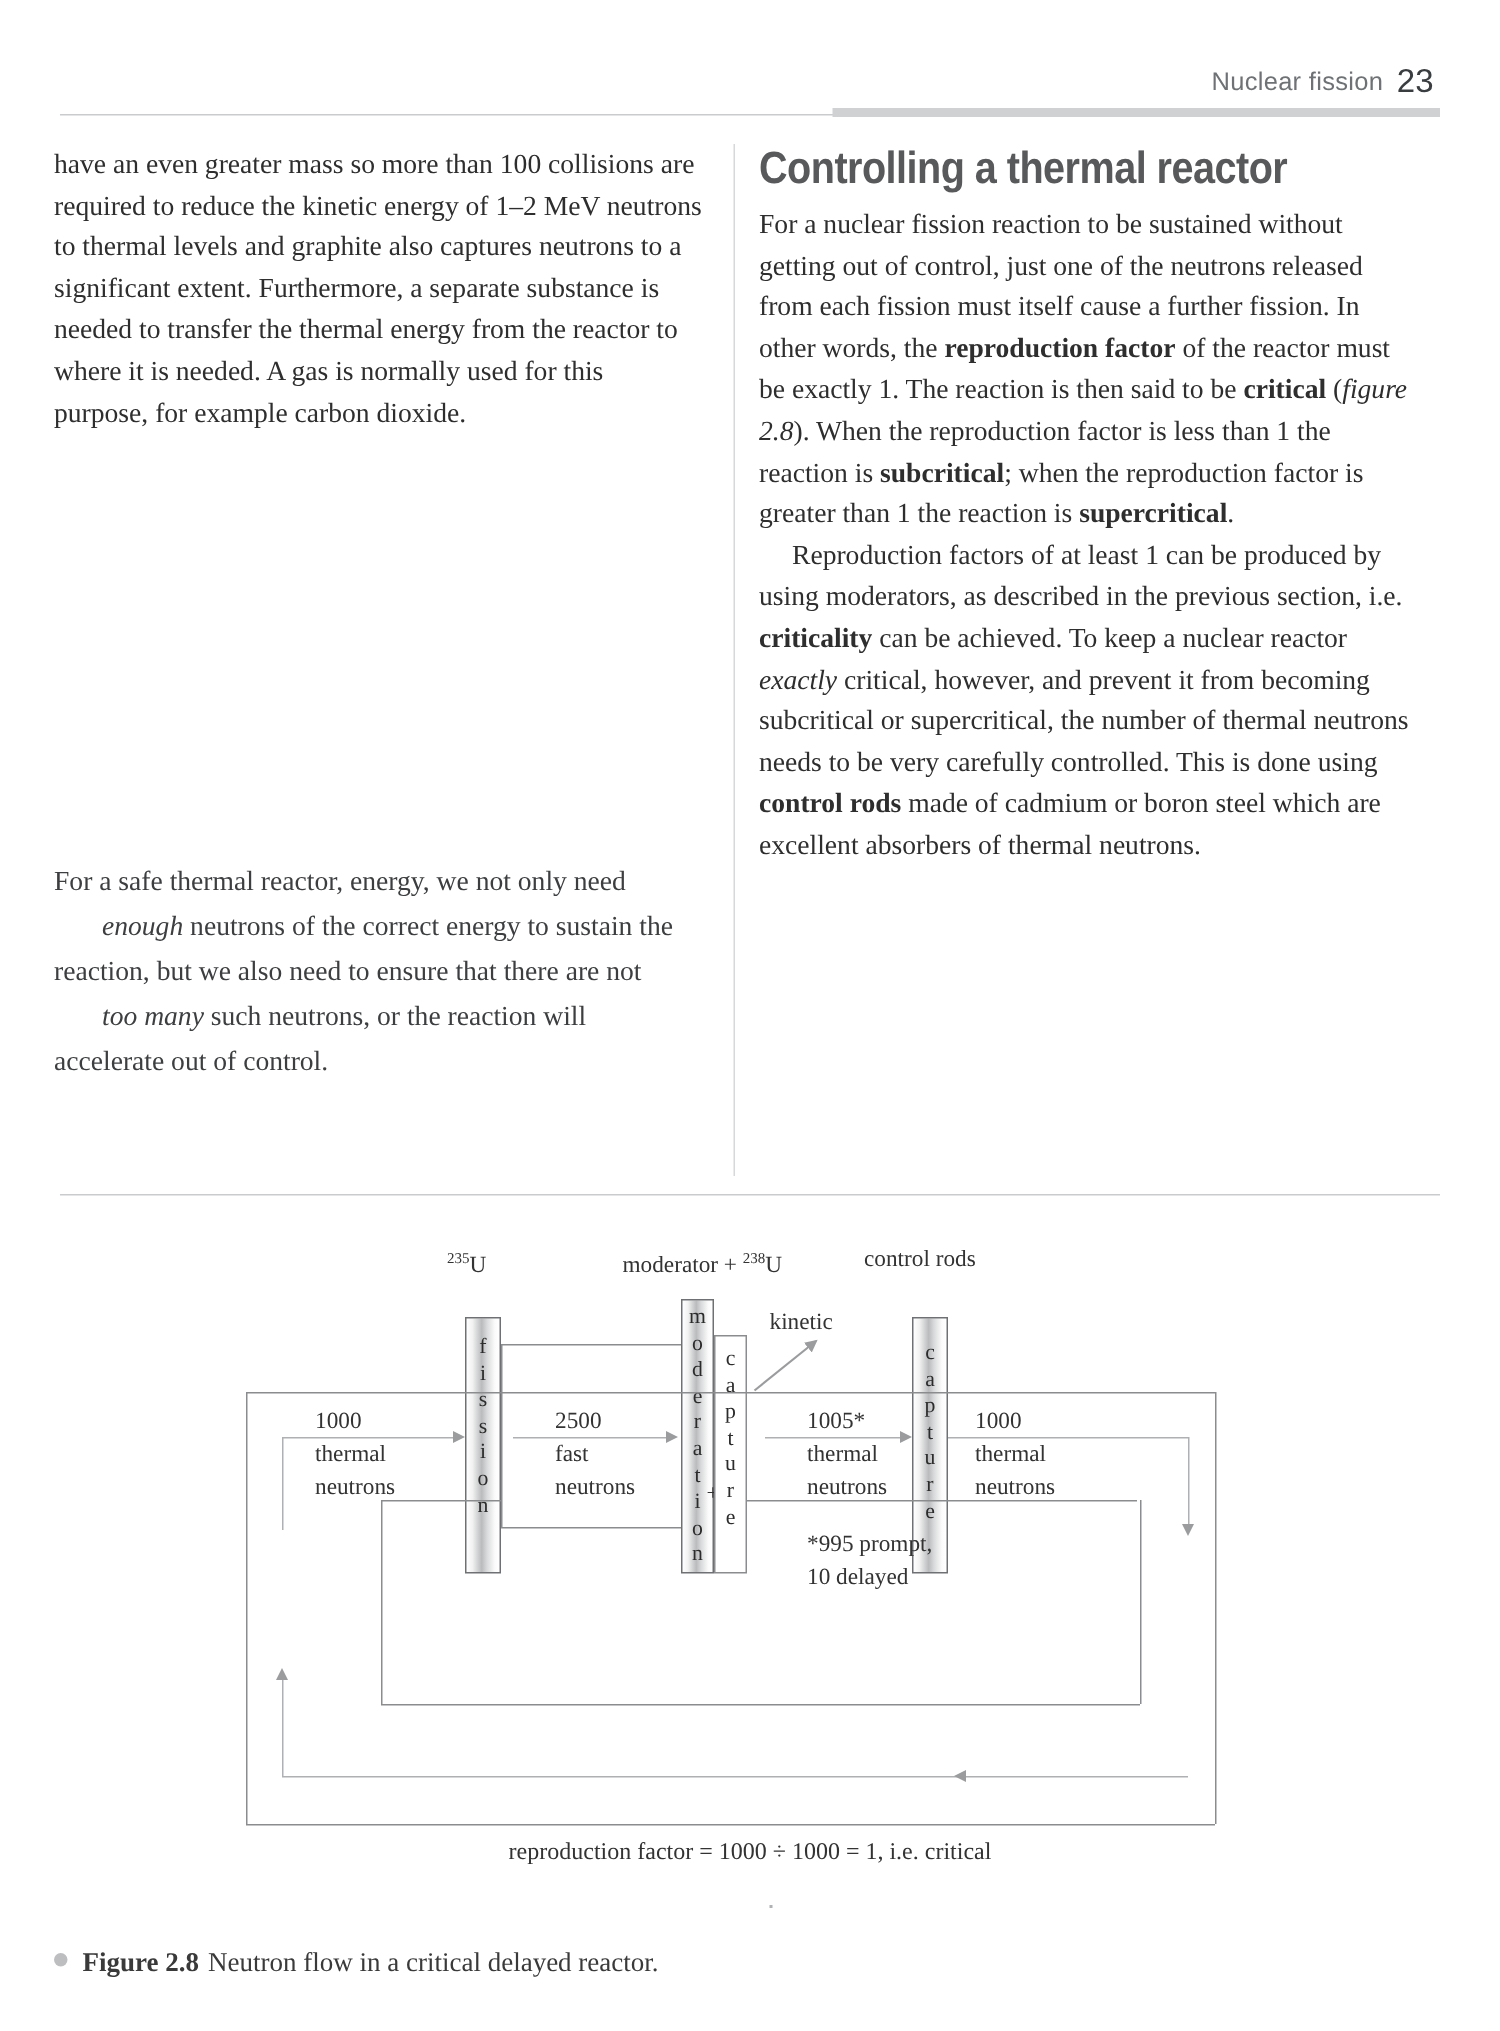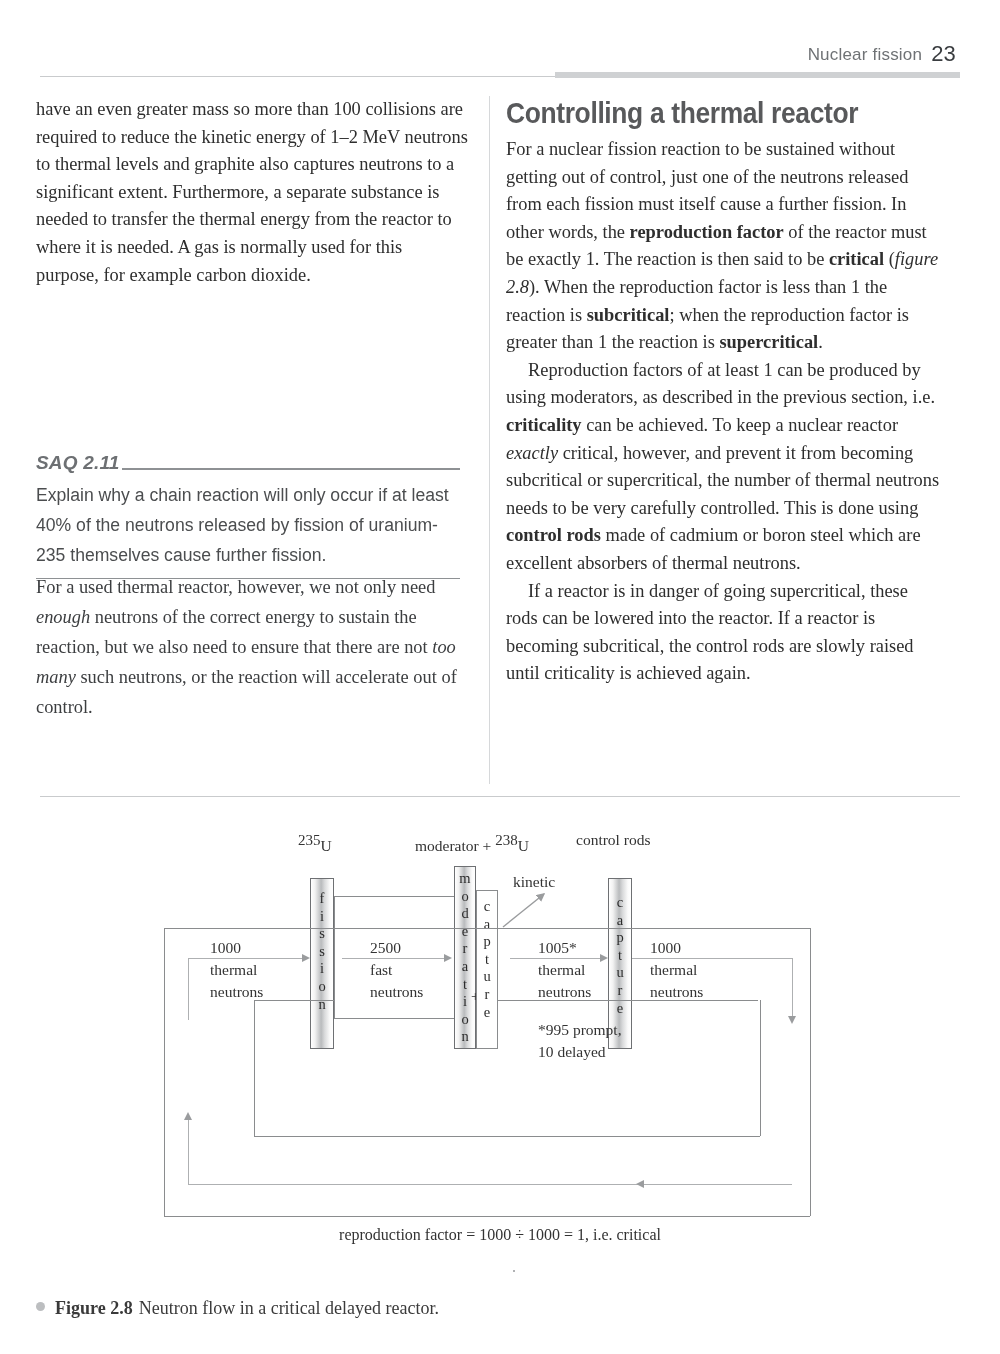--- a/index.html
+++ b/index.html
@@ -85,42 +85,42 @@
   .saq-bottom-rule{
     width:424px;height:1px;background:#8e9194;margin-top:8px;
   }
 
   
   .after-saq{
     position:absolute;left:36px;top:572px;width:432px;
     font-size:18.4px;line-height:30px;color:#3c3e40;
     font-family:"Liberation Serif", serif;
   }
-  .after-saq i{font-style:italic;}
+  .after-saq i{font-style:italic;margin-left:32px;}
 
   
   .col-divider{
     position:absolute;left:489px;top:96px;width:1px;height:688px;
     background:#d6d8da;
   }
 
   
   .fig-toprule{
     position:absolute;left:40px;top:796px;width:920px;height:1px;background:#c9cbcd;
   }
 
   .figure{
     position:absolute;left:40px;top:806px;width:920px;height:460px;
     font-family:"Liberation Serif", serif;
     color:#3a3a3a;
   }
   .figure .lbl{
     position:absolute;font-size:15.5px;line-height:20px;white-space:nowrap;color:#333;
   }
-  .figure .lbl sup{font-size:15px;vertical-align:super;}
+  .figure .lbl sup{font-size:10px;vertical-align:super;}
 
   
   .bar{
     position:absolute;
     border:1px solid #6e7073;
     background:linear-gradient(to right,#ffffff 0%,#f2f2f2 18%,#b9bbbd 46%,#d9dadb 62%,#fbfbfb 86%,#ffffff 100%);
     box-sizing:border-box;
   }
   .vtext{
     position:absolute;
@@ -196,40 +196,31 @@
       <span>Nuclear fission</span><span class="runhead-num">23</span>
     </div>
   </div>
   <div class="rule-thin"></div>
   <div class="rule-thick"></div>
 
   <div class="col col-left">
     <p>have an even greater mass so more than 100 collisions are required to reduce the kinetic energy of 1–2 MeV neutrons to thermal levels and graphite also captures neutrons to a significant extent. Furthermore, a separate substance is needed to transfer the thermal energy from the reactor to where it is needed. A gas is normally used for this purpose, for example carbon dioxide.</p>
   </div>
 
-  <div class="saq">
-    <div class="saq-head-row">
-      <span class="saq-title">SAQ 2.11</span>
-      <span class="saq-title-rule"></span>
-    </div>
-    <div class="saq-body">Explain why a chain reaction will only occur if at least 40% of the neutrons released by fission of uranium-235 themselves cause further fission.</div>
-    <div class="saq-bottom-rule"></div>
-  </div>
 
   <div class="after-saq">
-    <span>For a used thermal reactor, however, we not only need </span><i>enough</i><span> neutrons of the correct energy to sustain the reaction, but we also need to ensure that there are not </span><i>too many</i><span> such neutrons, or the reaction will accelerate out of control.</span>
+    <span>For a safe thermal reactor, energy, we not only need </span><i>enough</i><span> neutrons of the correct energy to sustain the reaction, but we also need to ensure that there are not </span><i>too many</i><span> such neutrons, or the reaction will accelerate out of control.</span>
   </div>
 
   <div class="col-divider"></div>
 
   <div class="col col-right">
     <div class="sec-head">Controlling a thermal reactor</div>
     <p><span>For a nuclear fission reaction to be sustained without getting out of control, just one of the neutrons released from each fission must itself cause a further fission. In other words, the </span><b>reproduction factor</b><span> of the reactor must be exactly 1. The reaction is then said to be </span><b>critical</b><span> (</span><i>figure 2.8</i><span>). When the reproduction factor is less than 1 the reaction is </span><b>subcritical</b><span>; when the reproduction factor is greater than 1 the reaction is </span><b>supercritical</b><span>.</span></p>
     <p class="indent"><span>Reproduction factors of at least 1 can be produced by using moderators, as described in the previous section, i.e. </span><b>criticality</b><span> can be achieved. To keep a nuclear reactor </span><i>exactly</i><span> critical, however, and prevent it from becoming subcritical or supercritical, the number of thermal neutrons needs to be very carefully controlled. This is done using </span><b>control rods</b><span> made of cadmium or boron steel which are excellent absorbers of thermal neutrons.</span></p>
-    <p class="indent">If a reactor is in danger of going supercritical, these rods can be lowered into the reactor. If a reactor is becoming subcritical, the control rods are slowly raised until criticality is achieved again.</p>
   </div>
 
   <div class="fig-toprule"></div>
 
   <div class="figure">
 
     <div class="lbl" style="left:258px;top:24px;"><sup>235</sup><span>U</span></div>
 
     <div class="lbl" style="left:375px;top:24px;"><span>moderator + </span><sup>238</sup><span>U</span></div>
 

